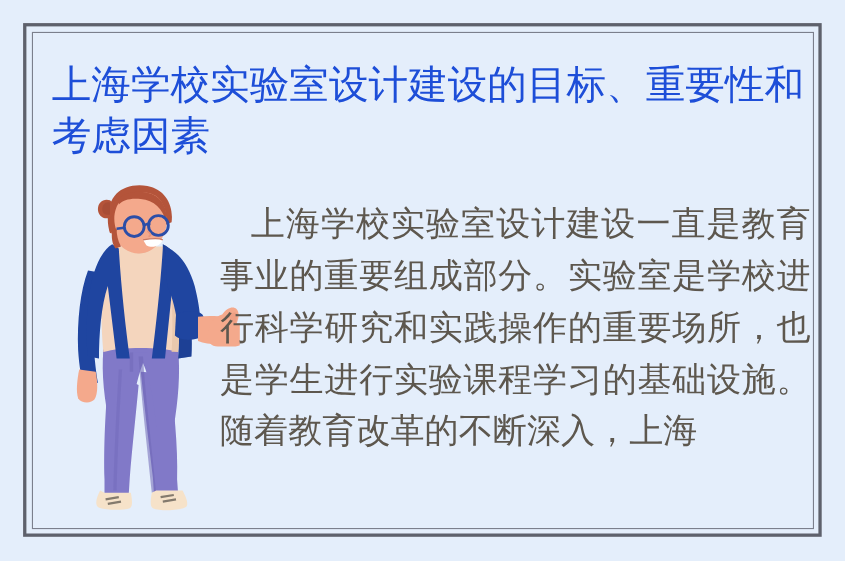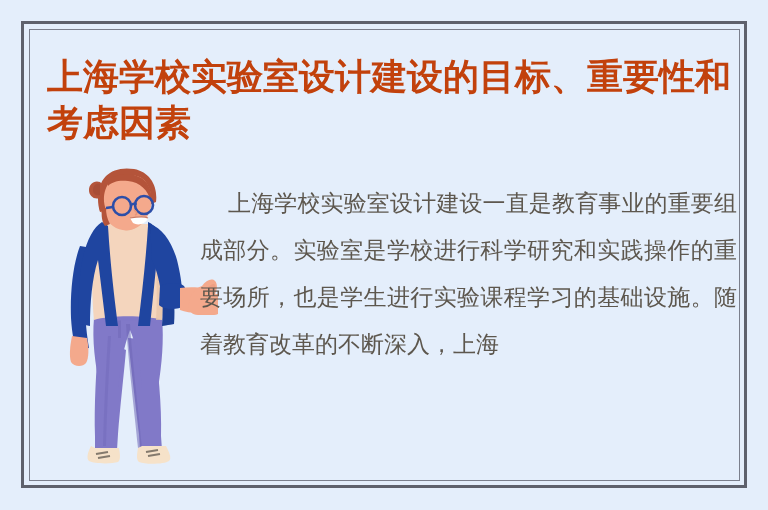--- a/index.html
+++ b/index.html
@@ -43,32 +43,32 @@
 
   
   #title {
     position: absolute;
     left: 47px;
     top: 54px;
     width: 690px;
     font-size: 36px;
     line-height: 46px;
     letter-spacing: 0px;
-    color: #c2410c;
-    font-weight: 700;
+    color: #1d4ed8;
+    font-weight: 400;
     white-space: normal;
   }
 
   
   #body-text {
     position: absolute;
     left: 200px;
     top: 180px;
     width: 537px;
-    font-size: 23px;
+    font-size: 31px;
     line-height: 47px;
     color: #5d574e;
     text-align: justify;
     text-justify: inter-character;
     text-indent: 28px;
     font-weight: 400;
   }
 
   
   #illustration {

